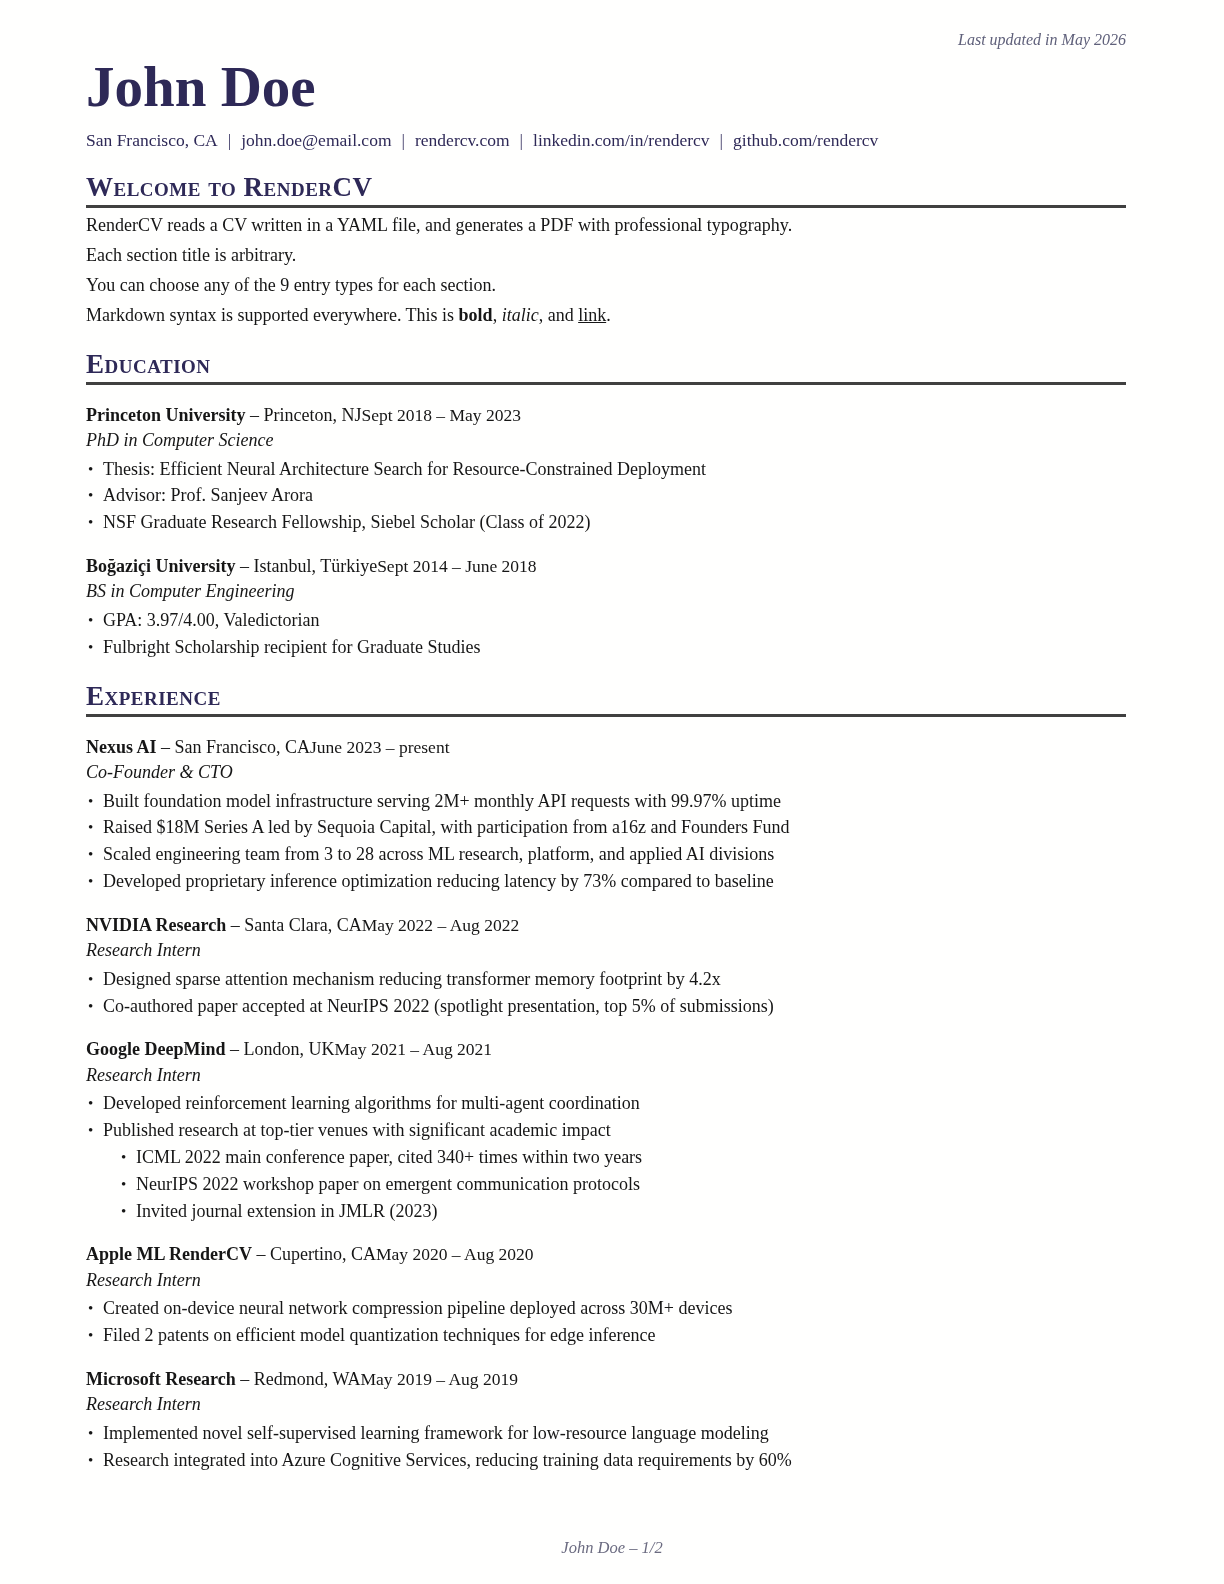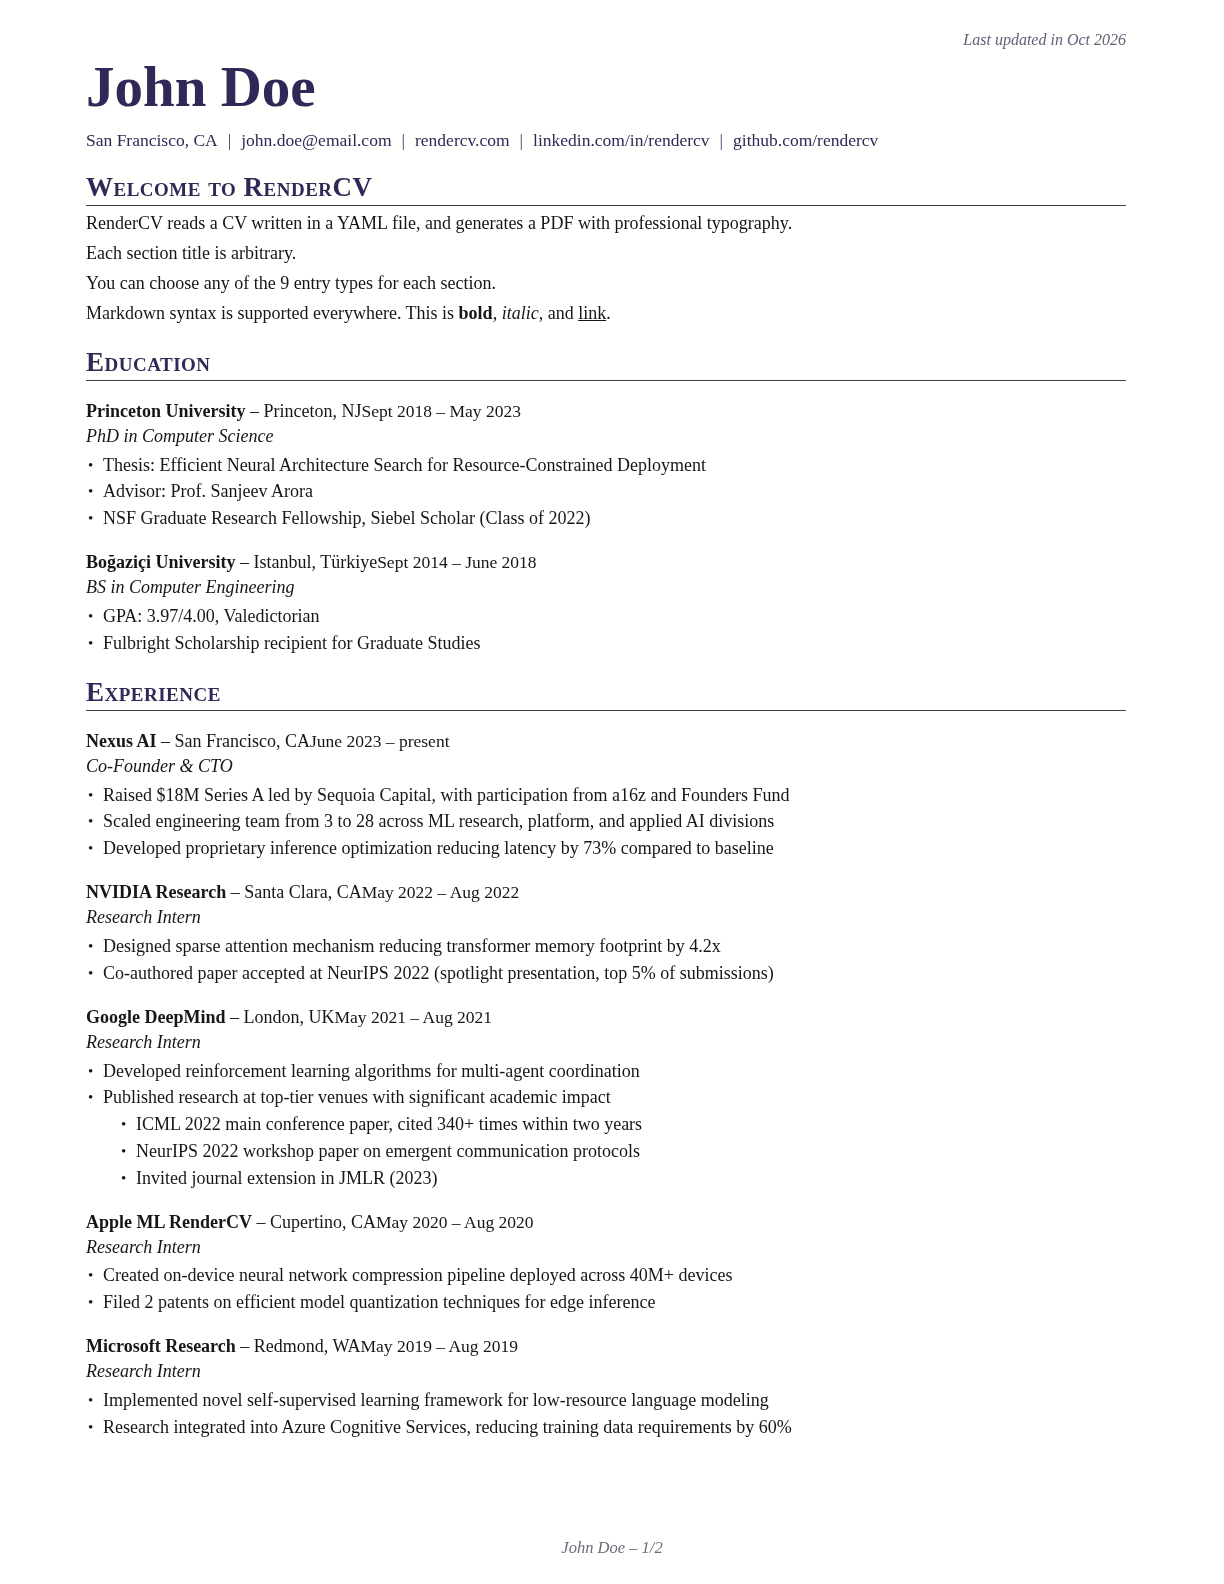--- a/index.html
+++ b/index.html
@@ -19,21 +19,21 @@
     line-height: 1.12; margin-top: 4px;
   }
   .contact-line {
     margin-top: 9px; font-size: 17.5px; color: #2e2957; line-height: 1.4;
   }
   .contact-line .sep { margin: 0 10px; color: #44406b; }
   .section { margin-top: 20px; }
   .section-title {
     font-variant: small-caps; font-weight: bold; font-size: 27px;
     color: #2e2957; letter-spacing: 0.5px; line-height: 1.15;
-    border-bottom: 1px solid #404040; padding-bottom: 2px;
+    border-bottom: 3px solid #404040; padding-bottom: 2px;
   }
   .body-line { margin: 3.5px 0 0 0; font-size: 18px; line-height: 1.48; }
   .bold { font-weight: bold; }
   .italic { font-style: italic; }
   a.link, .link {
     color: #161616; text-decoration: underline; cursor: pointer;
   }
   .entry { margin-top: 17px; }
   .section > .entry:first-of-type { margin-top: 5px; }
   .entry-head {
@@ -55,21 +55,21 @@
   .footer {
     position: absolute; left: 0; bottom: 26px; width: 100%;
     text-align: center; font-style: italic; font-size: 16.5px; color: #6b6b80;
   }
 </style>
 </head>
 <body>
 
 <div class="page">
 
-  <div class="last-updated">Last updated in Oct 2026</div>
+  <div class="last-updated">Last updated in May 2026</div>
 
   <div class="name">John Doe</div>
 
   <div class="contact-line"><span>San Francisco, CA</span><span class="sep">|</span><a class="link-plain">john.doe@email.com</a><span class="sep">|</span><a>rendercv.com</a><span class="sep">|</span><a>linkedin.com/in/rendercv</a><span class="sep">|</span><a>github.com/rendercv</a></div>
 
   <div class="section">
     <div class="section-title">Welcome to RenderCV</div>
     <p class="body-line">RenderCV reads a CV written in a YAML file, and generates a PDF with professional typography.</p>
     <p class="body-line">Each section title is arbitrary.</p>
     <p class="body-line">You can choose any of the 9 entry types for each section.</p>
@@ -108,20 +108,21 @@
   <div class="section">
     <div class="section-title">Experience</div>
 
     <div class="entry">
       <div class="entry-head">
         <div class="entry-title"><span class="bold">Nexus AI</span> <span>–</span> <span>San Francisco, CA</span></div>
         <div class="entry-dates">June 2023 – present</div>
       </div>
       <div class="entry-role">Co-Founder &amp; CTO</div>
       <ul class="bullets">
+        <li><span>Built foundation model infrastructure serving 2M+ monthly API requests with 99.97% uptime</span></li>
         <li><span>Raised $18M Series A led by Sequoia Capital, with participation from a16z and Founders Fund</span></li>
         <li><span>Scaled engineering team from 3 to 28 across ML research, platform, and applied AI divisions</span></li>
         <li><span>Developed proprietary inference optimization reducing latency by 73% compared to baseline</span></li>
       </ul>
     </div>
 
     <div class="entry">
       <div class="entry-head">
         <div class="entry-title"><span class="bold">NVIDIA Research</span> <span>–</span> <span>Santa Clara, CA</span></div>
         <div class="entry-dates">May 2022 – Aug 2022</div>
@@ -151,21 +152,21 @@
       </ul>
     </div>
 
     <div class="entry">
       <div class="entry-head">
         <div class="entry-title"><span class="bold">Apple ML RenderCV</span> <span>–</span> <span>Cupertino, CA</span></div>
         <div class="entry-dates">May 2020 – Aug 2020</div>
       </div>
       <div class="entry-role">Research Intern</div>
       <ul class="bullets">
-        <li><span>Created on-device neural network compression pipeline deployed across 40M+ devices</span></li>
+        <li><span>Created on-device neural network compression pipeline deployed across 30M+ devices</span></li>
         <li><span>Filed 2 patents on efficient model quantization techniques for edge inference</span></li>
       </ul>
     </div>
 
     <div class="entry">
       <div class="entry-head">
         <div class="entry-title"><span class="bold">Microsoft Research</span> <span>–</span> <span>Redmond, WA</span></div>
         <div class="entry-dates">May 2019 – Aug 2019</div>
       </div>
       <div class="entry-role">Research Intern</div>

